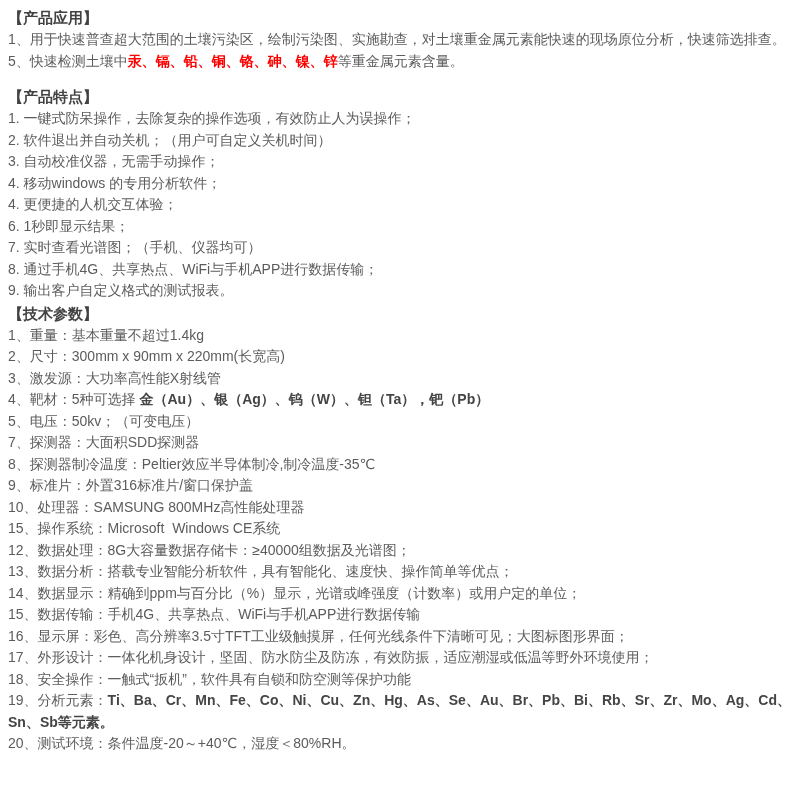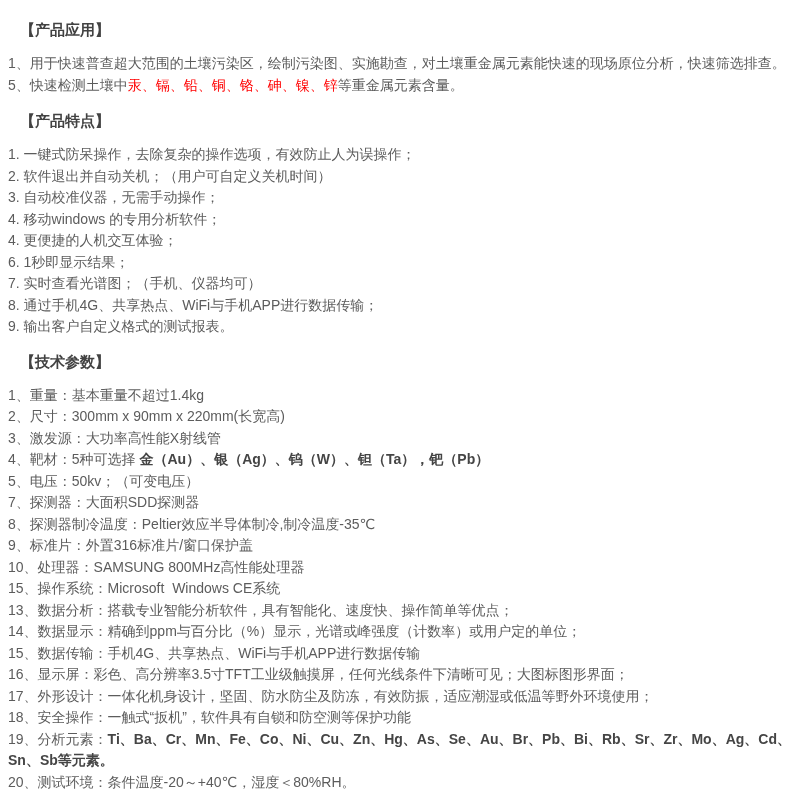--- a/index.html
+++ b/index.html
@@ -10,38 +10,38 @@
   body {
     width: 800px;
     box-sizing: border-box;
     padding: 6px 8px 10px 8px;
     font-family: "Liberation Sans", "DejaVu Sans", sans-serif;
     font-size: 14px;
     line-height: 21.5px;
     color: #5c5c5c;
   }
   h3 {
-    margin: 12px;
+    margin: 0;
     font-size: 15px;
     line-height: 23px;
     font-weight: 700;
     color: #424242;
   }
   .item {
     margin: 0;
     white-space: pre-wrap;
     word-break: break-all;
   }
   .sec-features { margin-top: 13px; }
   .hl-bold {
     font-weight: 700;
     color: #454545;
   }
   .hl-red {
-    font-weight: 400;
+    font-weight: 700;
     color: #ff0000;
   }
 </style>
 </head>
 <body>
 
 <main>
 
   <section class="sec-app">
     <h3>【产品应用】</h3>
@@ -67,20 +67,21 @@
     <p class="item"><span>1、重量：基本重量不超过1.4kg</span></p>
     <p class="item"><span>2、尺寸：300mm x 90mm x 220mm(长宽高)</span></p>
     <p class="item"><span>3、激发源：大功率高性能X射线管</span></p>
     <p class="item"><span>4、靶材：5种可选择 </span><span class="hl-bold">金（Au）、银（Ag）、钨（W）、钽（Ta），钯（Pb）</span></p>
     <p class="item"><span>5、电压：50kv；（可变电压）</span></p>
     <p class="item"><span>7、探测器：大面积SDD探测器</span></p>
     <p class="item"><span>8、探测器制冷温度：Peltier效应半导体制冷,制冷温度-35℃</span></p>
     <p class="item"><span>9、标准片：外置316标准片/窗口保护盖</span></p>
     <p class="item"><span>10、处理器：SAMSUNG 800MHz高性能处理器</span></p>
     <p class="item"><span>15、操作系统：Microsoft  Windows CE系统</span></p>
+    <p class="item"><span>12、数据处理：8G大容量数据存储卡：≥40000组数据及光谱图；</span></p>
     <p class="item"><span>13、数据分析：搭载专业智能分析软件，具有智能化、速度快、操作简单等优点；</span></p>
     <p class="item"><span>14、数据显示：精确到ppm与百分比（%）显示，光谱或峰强度（计数率）或用户定的单位；</span></p>
     <p class="item"><span>15、数据传输：手机4G、共享热点、WiFi与手机APP进行数据传输</span></p>
     <p class="item"><span>16、显示屏：彩色、高分辨率3.5寸TFT工业级触摸屏，任何光线条件下清晰可见；大图标图形界面；</span></p>
     <p class="item"><span>17、外形设计：一体化机身设计，坚固、防水防尘及防冻，有效防振，适应潮湿或低温等野外环境使用；</span></p>
     <p class="item"><span>18、安全操作：一触式“扳机”，软件具有自锁和防空测等保护功能</span></p>
     <p class="item"><span>19、分析元素：</span><span class="hl-bold">Ti、Ba、Cr、Mn、Fe、Co、Ni、Cu、Zn、Hg、As、Se、Au、Br、Pb、Bi、Rb、Sr、Zr、Mo、Ag、Cd、Sn、Sb等元素。</span></p>
     <p class="item"><span>20、测试环境：条件温度-20～+40℃，湿度＜80%RH。</span></p>
   </section>
 

